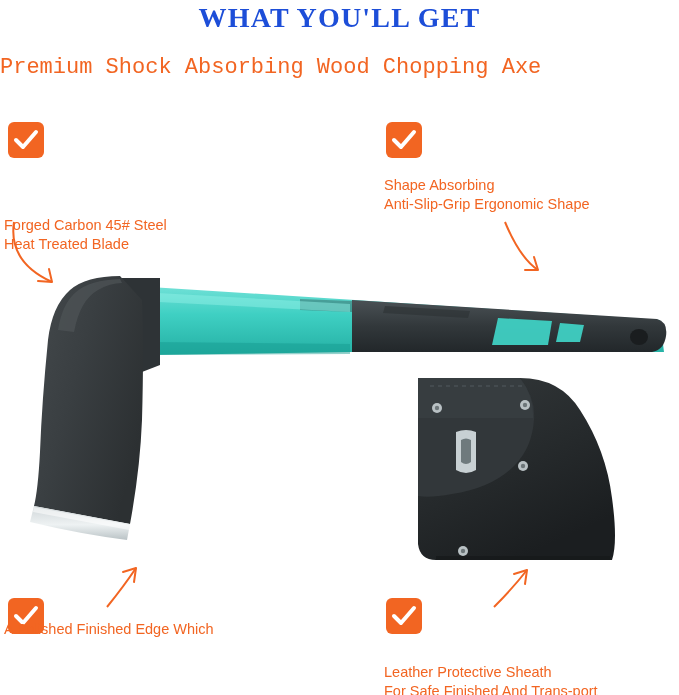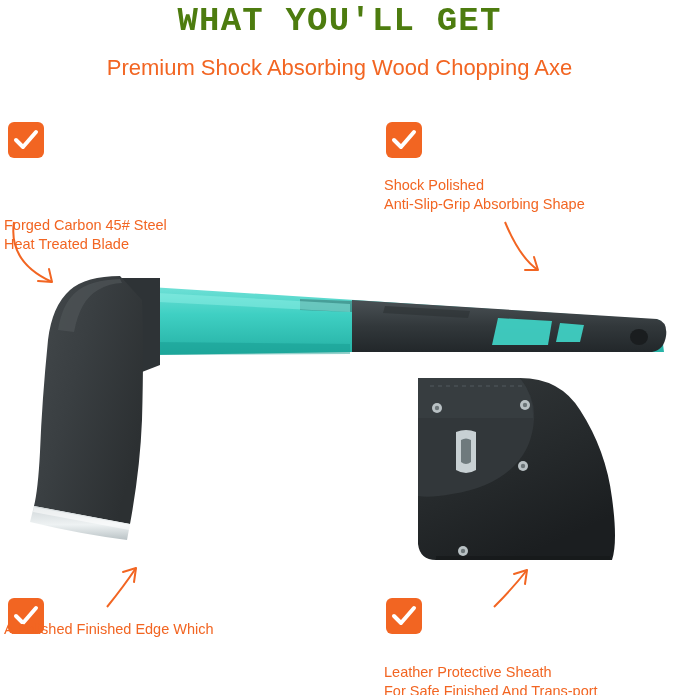--- a/index.html
+++ b/index.html
@@ -19,35 +19,34 @@
     inset: 0;
   }
 
   
   .title {
     position: absolute;
     top: 2px;
     left: 0;
     width: 679px;
     text-align: center;
-    font-size: 34px;
+    font-size: 28px;
     font-weight: bold;
     letter-spacing: 1.2px;
-    color: #4d7c0f;
-    font-family: Liberation Mono, monospace;
+    color: #1d4ed8;
+    font-family: Liberation Serif, serif;
   }
   .subtitle {
     position: absolute;
     top: 55px;
     left: 0;
     width: 679px;
-    text-align: center;
     font-size: 22px;
     color: #f26522;
-    font-family: Liberation Sans, sans-serif;
+    font-family: Liberation Mono, monospace;
   }
 
   
   .checkbox {
     position: absolute;
     width: 36px;
     height: 36px;
     border-radius: 6px;
     background: #f26522;
   }
@@ -210,22 +209,22 @@
     <div>Forged Carbon 45# Steel</div>
     <div>Heat Treated Blade</div>
   </div>
 
   <div class="checkbox" style="left:386px; top:122px;">
     <svg width="36" height="36" viewBox="0 0 36 36">
       <path d="M8,18 L15,25 L28,10" stroke="#ffffff" stroke-width="4" fill="none" stroke-linecap="round" stroke-linejoin="round"></path>
     </svg>
   </div>
   <div class="feature-text" style="left:384px; top:176px;">
-    <div>Shock Polished</div>
-    <div>Anti-Slip-Grip Absorbing Shape</div>
+    <div>Shape Absorbing</div>
+    <div>Anti-Slip-Grip Ergonomic Shape</div>
   </div>
 
   <div class="checkbox" style="left:8px; top:598px;">
     <svg width="36" height="36" viewBox="0 0 36 36">
       <path d="M8,18 L15,25 L28,10" stroke="#ffffff" stroke-width="4" fill="none" stroke-linecap="round" stroke-linejoin="round"></path>
     </svg>
   </div>
   <div class="feature-text" style="left:4px; top:620px;">
     <div>A Polished Finished Edge Which</div>
   </div>

